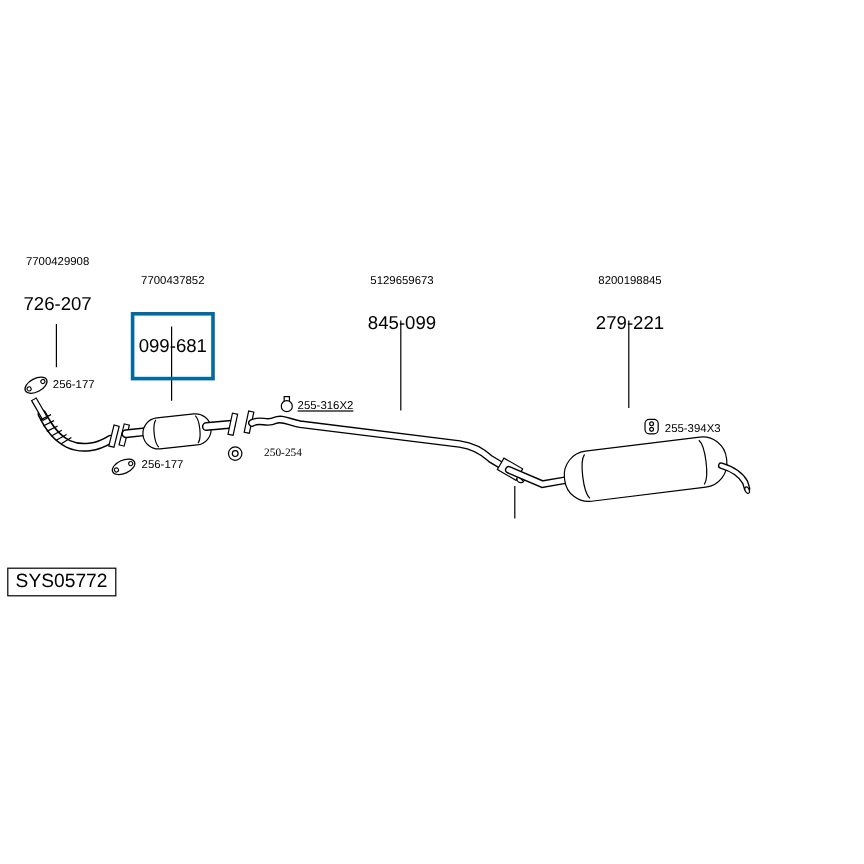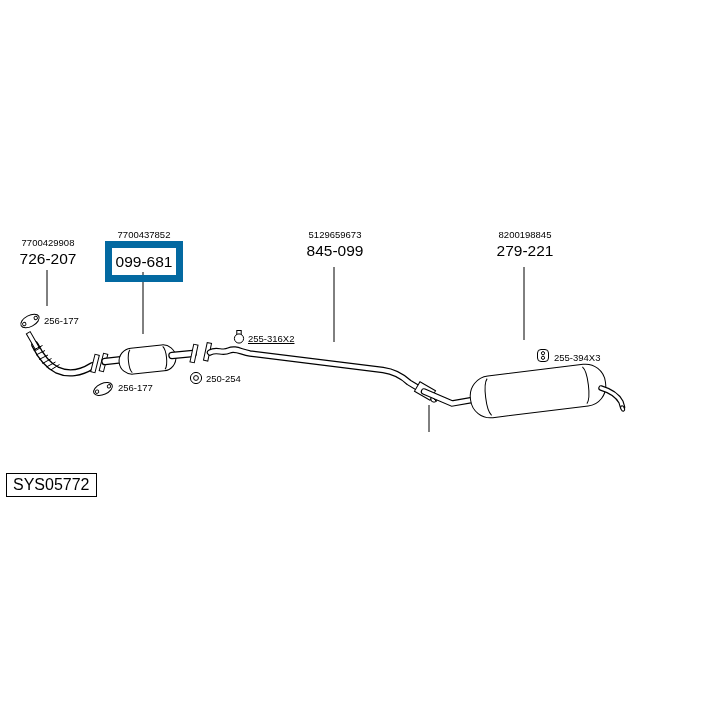--- a/index.html
+++ b/index.html
@@ -7,22 +7,22 @@
   body {
     width: 720px; height: 720px;
     font-family: "Liberation Sans", "DejaVu Sans", sans-serif;
     color: #000;
   }
   .stage { position: relative; width: 720px; height: 720px; background: #fff; overflow: hidden; }
   .svg-layer { position: absolute; left: 0; top: 0; }
 
   .label-group { position: absolute; width: 92px; text-align: center; }
   .oem  { font-size: 9.5px; line-height: 13px; white-space: nowrap; }
-  .part { font-size: 15.5px; line-height: 19px; margin-top: 0; white-space: nowrap; }
-  .part-boxed { display: inline-block; border: 7px solid #0369a1; padding: 4px 4px; }
+  .part { font-size: 15.5px; line-height: 19px; margin-top: 19px; white-space: nowrap; }
+  .part-boxed { display: inline-block; border: 3px solid #0369a1; padding: 16px 4px; }
 
   .small-label { position: absolute; font-size: 9.5px; line-height: 11px; white-space: nowrap; }
 
   .sys-box {
     position: absolute; left: 6px; top: 473px;
     border: 1px solid #000; padding: 2px 6px;
     font-size: 16px; white-space: nowrap;
   }
 
   
@@ -128,21 +128,21 @@
       </g>
     </g>
 
     <g>
       <rect class="outline" x="537.5" y="349.5" width="11" height="12" rx="3.5"></rect>
       <circle class="outline" cx="543" cy="353.2" r="1.6"></circle>
       <circle class="outline" cx="543" cy="357.8" r="1.6"></circle>
     </g>
   </svg>
 
-  <div class="label-group" style="left:2px; top:236px;">
+  <div class="label-group" style="left:2px; top:212px;">
     <div class="oem">7700429908</div>
     <div class="part">726-207</div>
   </div>
 
   <div class="label-group" style="left:98px; top:228px;text-align:center;">
     <div class="oem">7700437852</div>
     <div class="part"><span class="part-boxed">099-681</span></div>
   </div>
 
   <div class="label-group" style="left:289px; top:228px;">
@@ -151,19 +151,19 @@
   </div>
 
   <div class="label-group" style="left:479px; top:228px;">
     <div class="oem">8200198845</div>
     <div class="part">279-221</div>
   </div>
 
 
   <div class="small-label" style="left:44px;  top:315px;">256-177</div>
   <div class="small-label" style="left:118px; top:382px;">256-177</div>
-  <div class="small-label" style="left:206px; top:373px;">250-254</div>
+  <div class="small-label" style="left:220px; top:373px;font-family:Liberation Serif, serif;">250-254</div>
   <div class="small-label" style="left:248px; top:333px;text-decoration:underline;">255-316X2</div>
   <div class="small-label" style="left:554px; top:352px;text-align:right;">255-394X3</div>
 
   <div class="sys-box">SYS05772</div>
 
 </div>
 
 </body></html>

